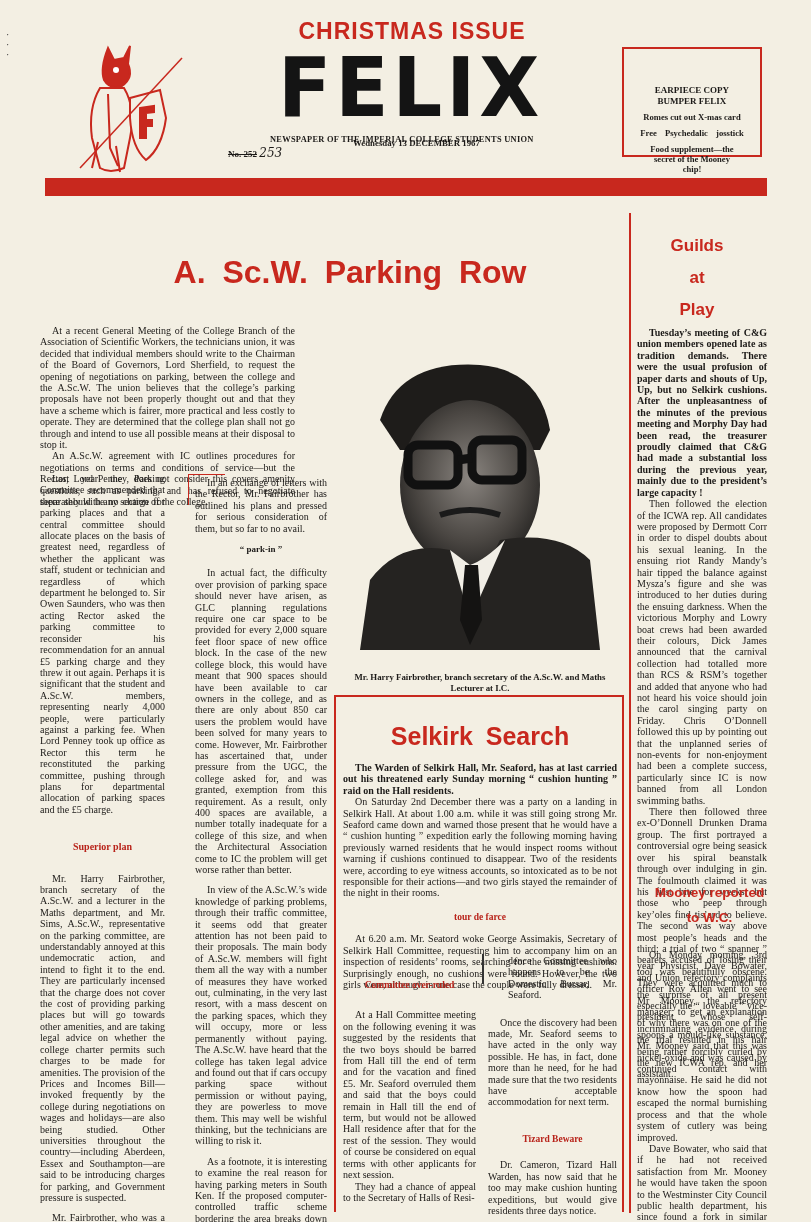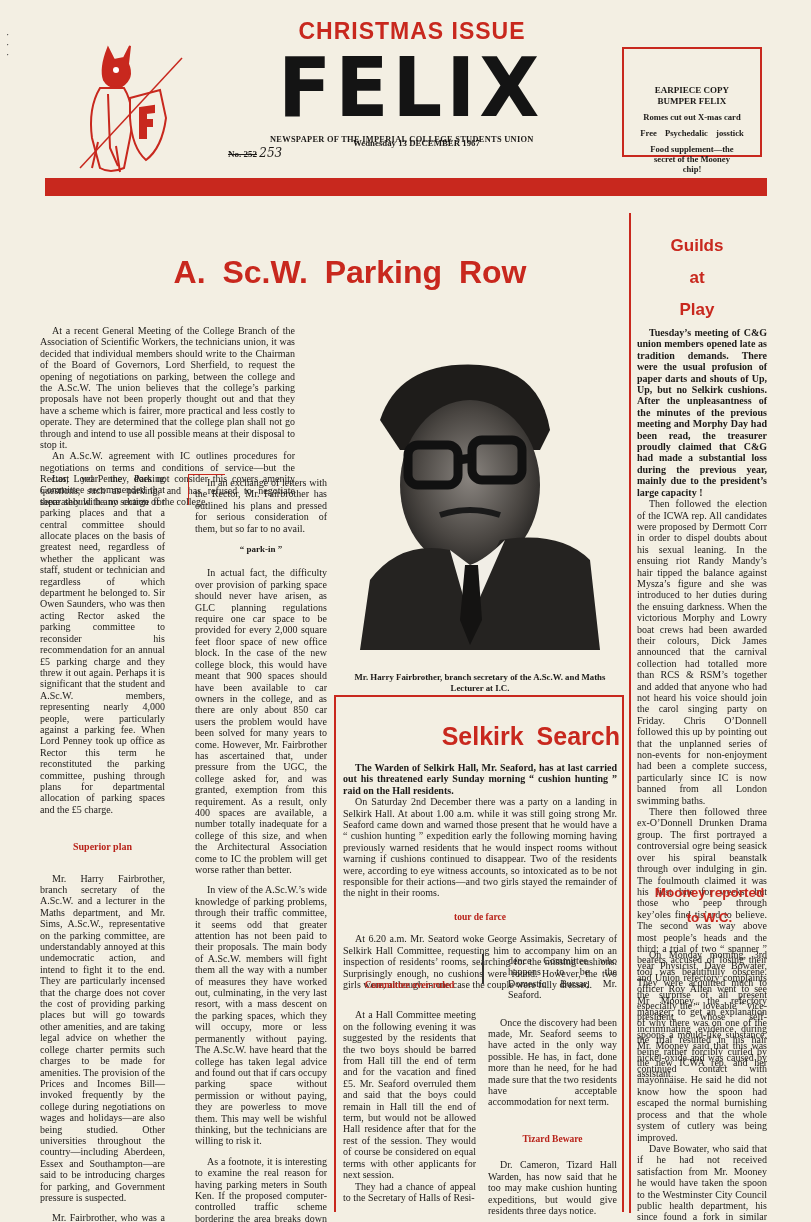--- a/index.html
+++ b/index.html
@@ -106,21 +106,21 @@
     <path d="M0 290 L10 220 Q40 180 90 190 L110 240 L140 180 Q200 170 230 200 L240 290Z" fill="#252321"></path>
     <path d="M90 190 L110 260 L145 180 Q125 200 110 205Z" fill="#f1eee6"></path>
     <path d="M105 205 L118 205 L122 260 L110 285 L100 260Z" fill="#141312"></path>
   </svg>
 </div>
 
 <div class="abs bold" style="left:345px;top:672px;width:270px;text-align:center;font-size:8.8px;line-height:11px;">Mr. Harry Fairbrother, branch secretary of the A.Sc.W. and Maths Lecturer at I.C.</div>
 
 <div class="abs" style="left:334px;top:695px;width:290px;height:517px;border-left:2px solid #c8281e;border-top:2px solid #c8281e;border-right:2px solid #c8281e;box-sizing:border-box;"></div>
 
-<div class="abs hd-red" style="left:340px;top:722px;width:280px;text-align:right;font-size:25px;word-spacing:6px;">Selkirk Search</div>
+<div class="abs hd-red" style="left:340px;top:722px;width:280px;text-align:center;font-size:25px;word-spacing:6px;">Selkirk Search</div>
 
 <div class="abs" style="left:343px;top:762px;width:274px;">
   <p class="p bold">The Warden of Selkirk Hall, Mr. Seaford, has at last carried out his threatened early Sunday morning “ cushion hunting ” raid on the Hall residents.</p>
   <p class="p">On Saturday 2nd December there was a party on a landing in Selkirk Hall. At about 1.00 a.m. while it was still going strong Mr. Seaford came down and warned those present that he would have a “ cushion hunting ” expedition early the following morning having previously warned residents that he would inspect rooms without warning if cushions continued to disappear. Two of the residents were, according to eye witness accounts, so intoxicated as to be not responsible for their actions—and two girls stayed the remainder of the night in their rooms.</p>
   <p class="p sub" style="margin:13px 0 10px;font-size:9.5px;">tour de farce</p>
   <p class="p">At 6.20 a.m. Mr. Seatord woke George Assimakis, Secretary of Selkirk Hall Committee, requesting him to accompany him on an inspection of residents’ rooms, searching for the missing cushions. Surprisingly enough, no cushions were found. However, the two girls were; although in one case the couple were fully dressed.</p>
 </div>
 
 <div class="abs" style="left:343px;top:976px;width:133px;">
   <p class="p sub" style="margin:4px 0 18px;font-size:9.5px;">Committee over-ruled</p>

